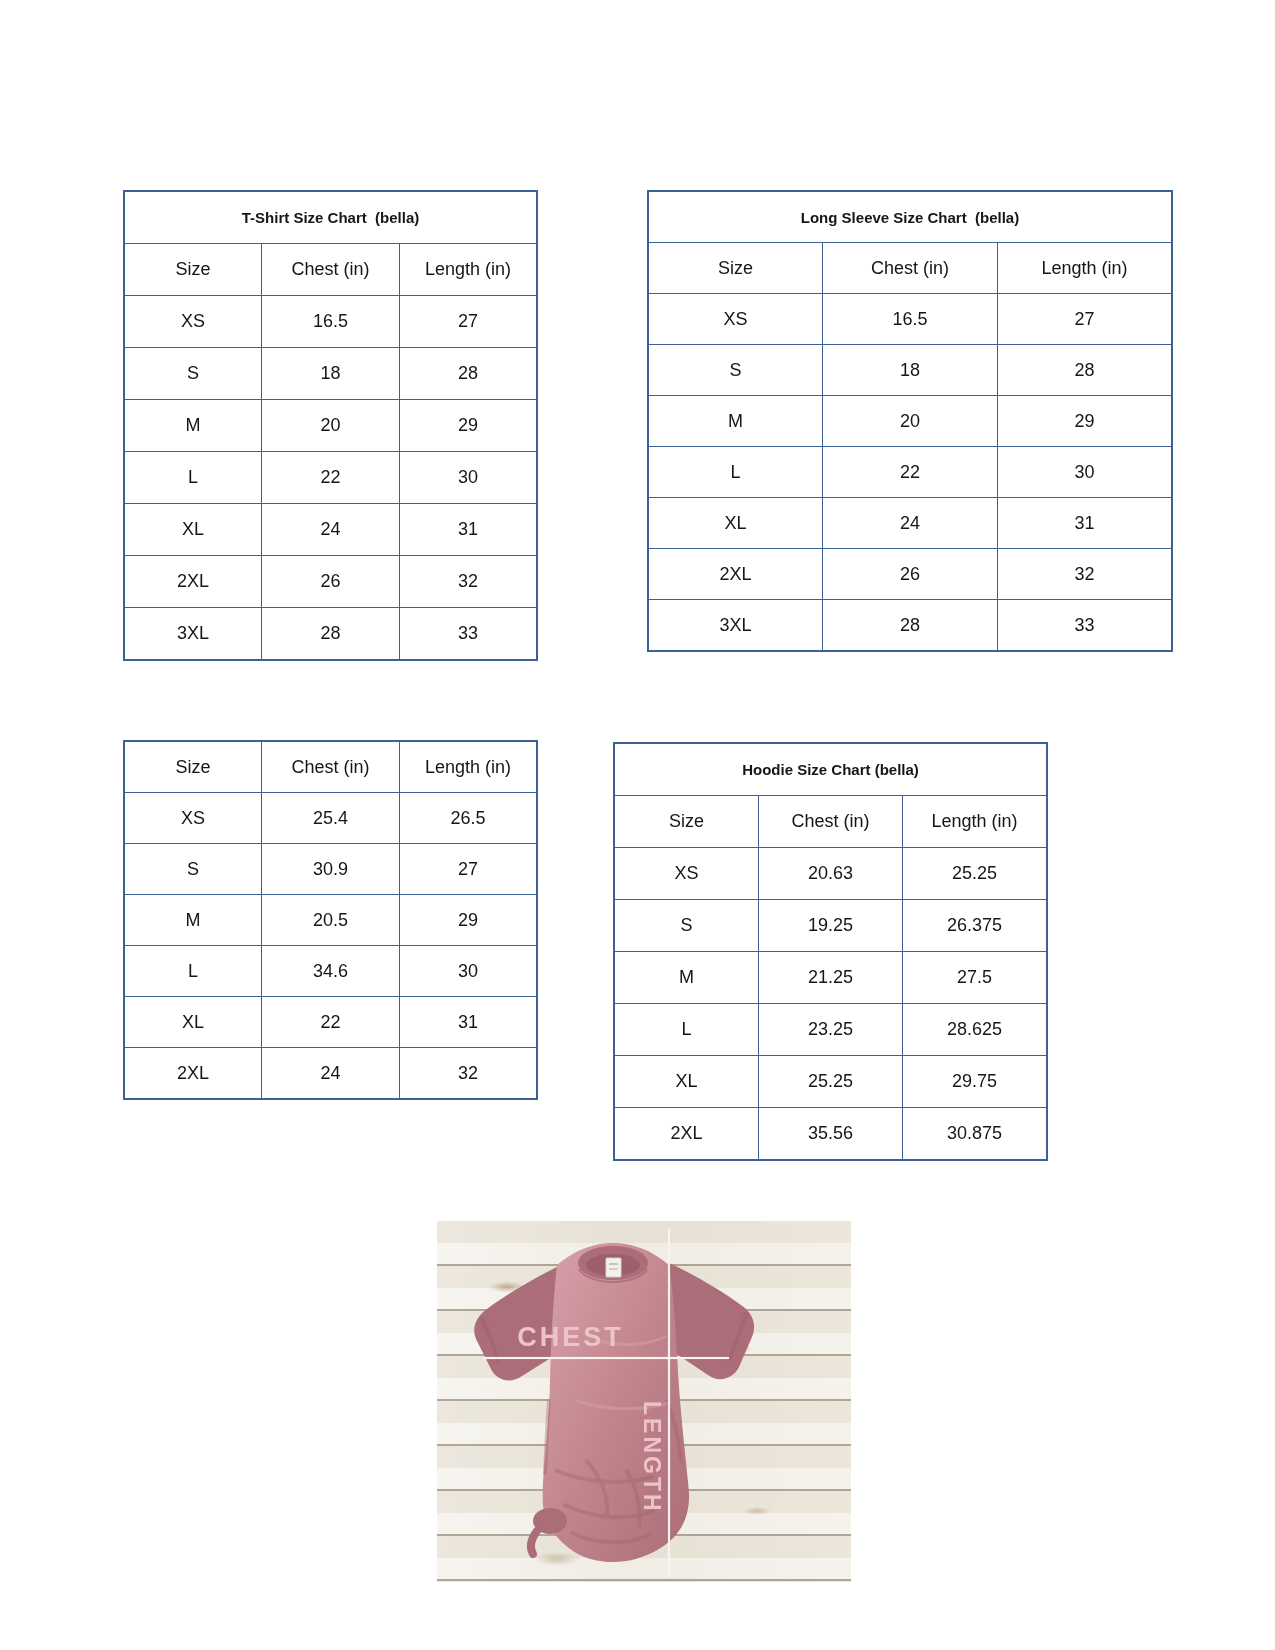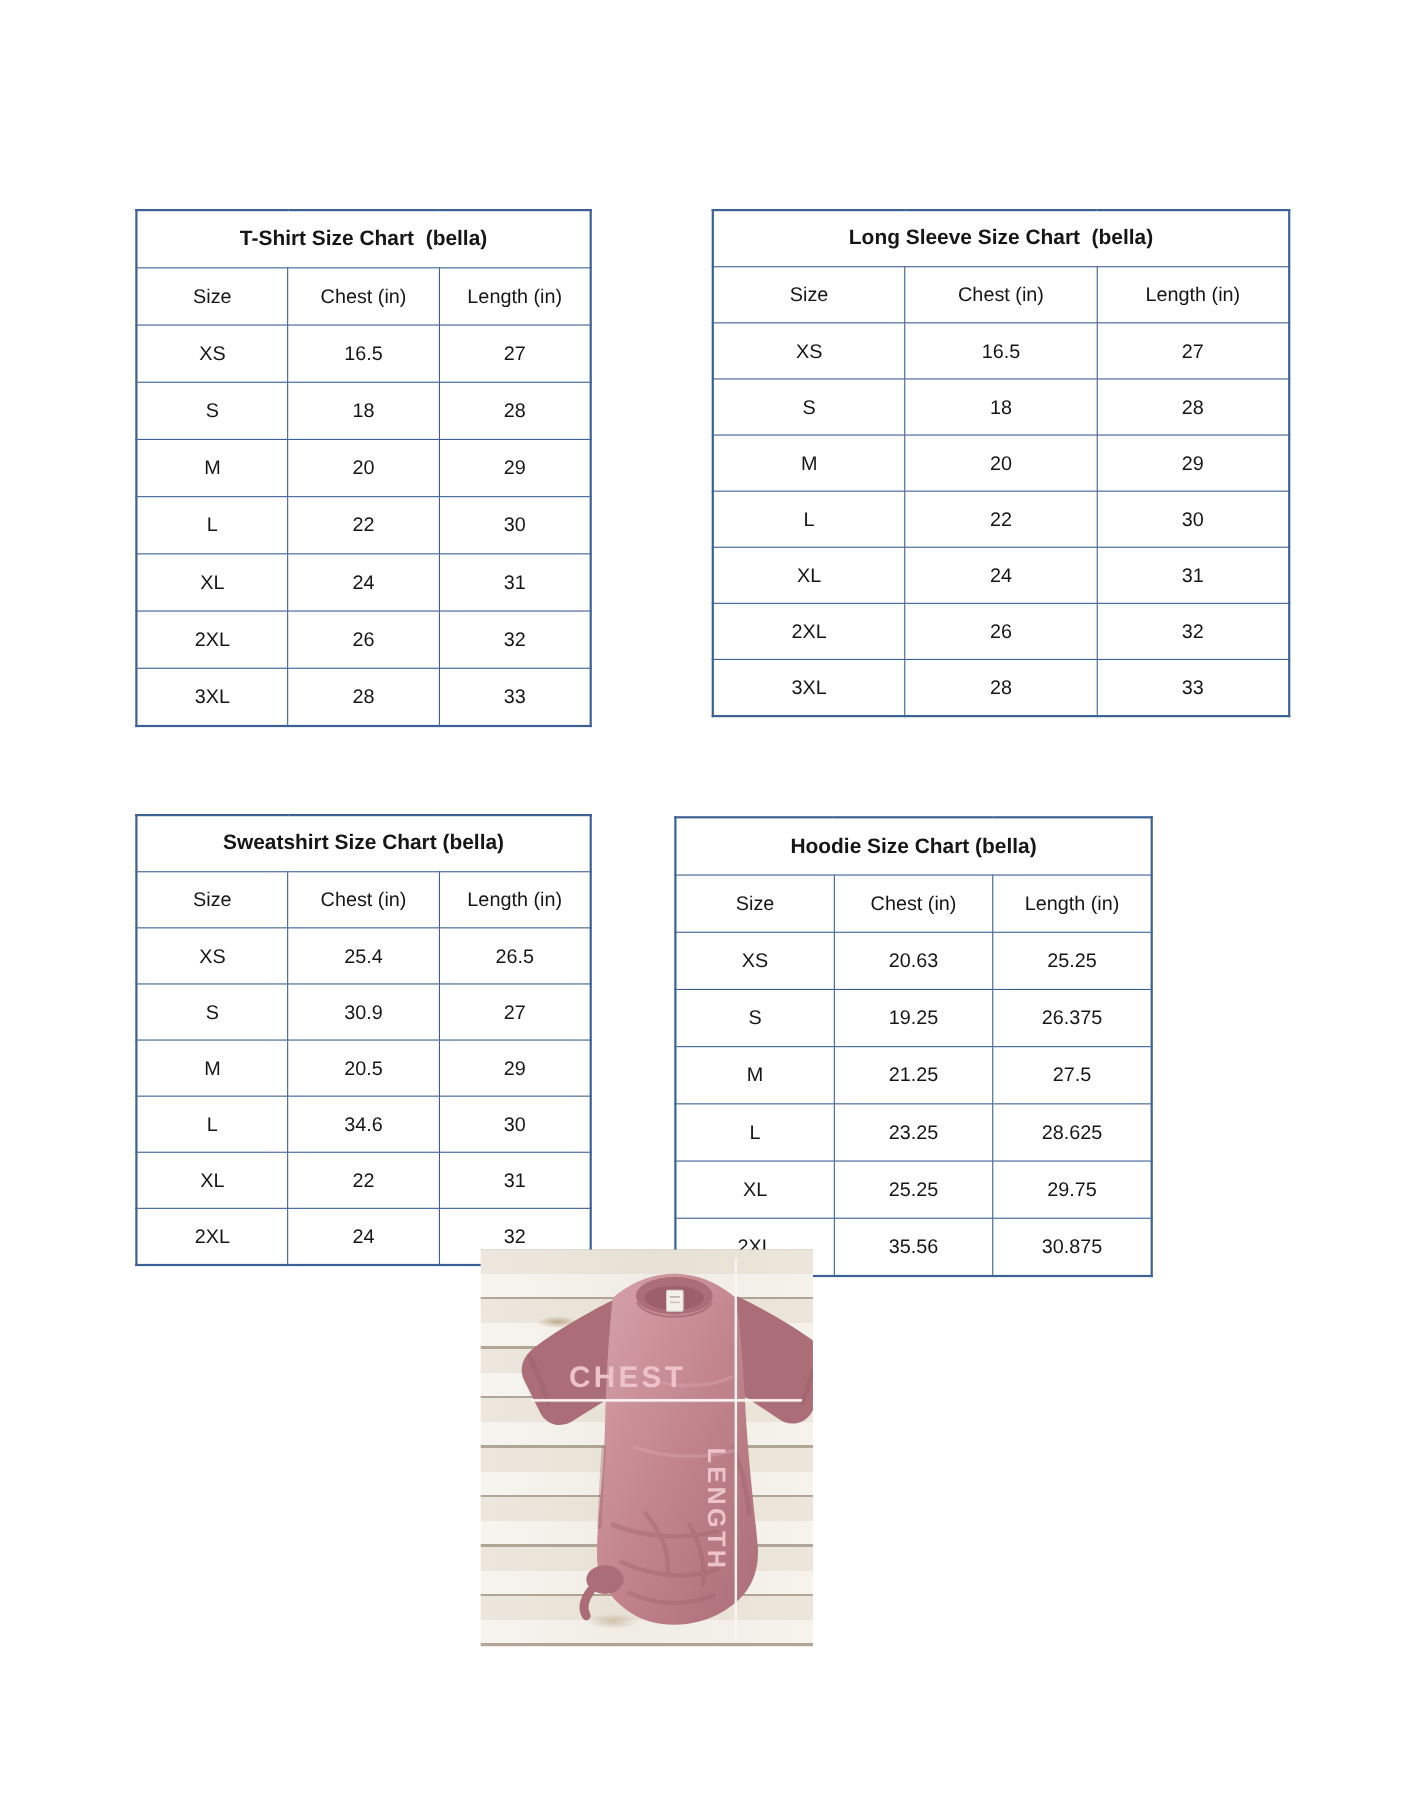--- a/index.html
+++ b/index.html
@@ -13,32 +13,32 @@
   .size-table table{
     border-collapse:collapse;width:100%;table-layout:fixed;
     border:2px solid var(--border,#3c6295);
   }
   .size-table th,.size-table td{
     border:1px solid var(--border,#3c6295);
     text-align:center;vertical-align:middle;
     color:var(--text,#161616);
     font-weight:400;font-size:18px;padding:0 2px;
   }
-  .size-table th.title{font-weight:700;font-size:19px;white-space:pre-wrap;}
+  .size-table th.title{font-weight:700;font-size:15px;white-space:pre-wrap;}
   .t1{left:123px;top:190px;width:415px;}
   .t1 th,.t1 td{height:51px;}
   .t2{left:647px;top:190px;width:526px;}
   .t2 th,.t2 td{height:50px;}
   .t3{left:123px;top:740px;width:415px;}
   .t3 th,.t3 td{height:50px;}
   .t4{left:613px;top:742px;width:435px;}
   .t4 th,.t4 td{height:51px;}
   
   .photo{
-    position:absolute;left:437px;top:1136px;width:302px;height:361px;overflow:hidden;
+    position:absolute;left:437px;top:1221px;width:414px;height:361px;overflow:hidden;
     background:
       radial-gradient(26px 8px at 70px 66px, rgba(146,110,64,.50), rgba(146,110,64,0) 70%),
       radial-gradient(30px 9px at 185px 232px, rgba(160,120,70,.40), rgba(160,120,70,0) 70%),
       radial-gradient(22px 7px at 300px 128px, rgba(150,115,70,.40), rgba(150,115,70,0) 70%),
       radial-gradient(34px 10px at 120px 338px, rgba(150,115,70,.35), rgba(150,115,70,0) 70%),
       radial-gradient(20px 6px at 320px 290px, rgba(150,115,70,.35), rgba(150,115,70,0) 70%),
       repeating-linear-gradient(to bottom, rgba(121,102,78,0) 0 43px, rgba(121,102,78,.55) 43px 45px),
       repeating-linear-gradient(to bottom, rgba(196,178,148,.20) 0 22px, rgba(255,255,255,0) 22px 45px),
       linear-gradient(93deg,#f7f5f0 0%,#f0ede5 48%,#f6f3ed 100%);
   }
@@ -159,23 +159,20 @@
           <td>28</td>
           <td>33</td>
         </tr>
       </tbody>
   </table>
 </div>
 
 <div class="size-table t3">
   <table>
     <thead>
-      <tr>
-        <th colspan="3" class="title">Sweatshirt Size Chart (bella)</th>
-      </tr>
       <tr>
         <th>Size</th>
         <th>Chest (in)</th>
         <th>Length (in)</th>
       </tr>
     </thead>
     <tbody>
         <tr>
           <td>XS</td>
           <td>25.4</td>

